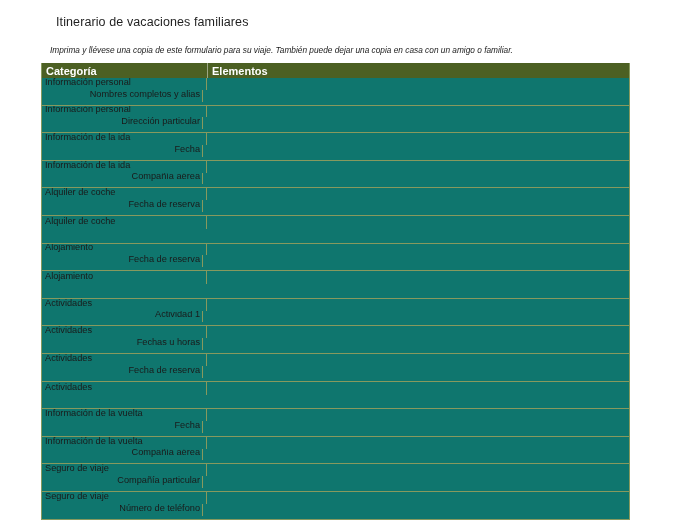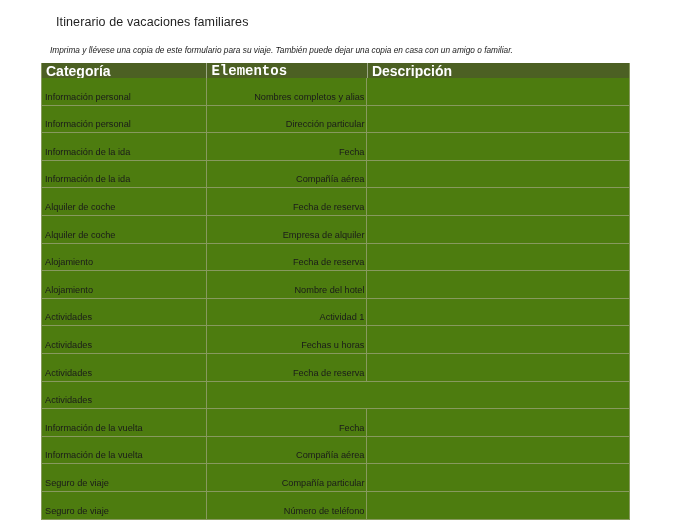--- a/index.html
+++ b/index.html
@@ -44,41 +44,42 @@
     left: 41px; top: 63px;
     width: 589px;
     border-left: 1px solid var(--border-color);
     border-right: 1px solid var(--border-color);
   }
   .thead {
     display: flex;
     height: 15px;
     background: var(--header-bg);
     color: var(--header-text);
-    font-size: 14px;
+    font-size: 11px;
     font-weight: bold;
     align-items: center;
   }
   .thead .th {
     padding-left: 4px;
     white-space: nowrap;
     overflow: hidden;
     height: 100%;
     display: flex;
     align-items: center;
   }
   .th.c1 { width: 165px; }
-  .th.c2 { width: 161px; border-left: 1px solid rgba(255,255,255,0.45); font-family: Liberation Mono, monospace; }
+  .th.c2 { width: 161px; border-left: 1px solid rgba(255,255,255,0.45); }
   .th.c3 { width: 263px; border-left: 1px solid rgba(255,255,255,0.45); }
   .tbody { display: block; }
   .tr {
     display: flex;
     height: 27.6px;
     border-bottom: 1px solid var(--border-color);
-    background: #4d7c0f;
+    background: #0f766e;
+    flex-direction: column;
   }
   .td {
     display: flex;
     align-items: flex-end;
     font-size: 9.2px;
     color: var(--body-text);
     padding-bottom: 3px;
     white-space: nowrap;
     overflow: hidden;
   }
@@ -105,21 +106,20 @@
 <div class="page">
 
   <div class="doc-title">Itinerario de vacaciones familiares</div>
 
   <div class="doc-subtitle">Imprima y llévese una copia de este formulario para su viaje. También puede dejar una copia en casa con un amigo o familiar.</div>
 
   <div class="itinerary-table">
     <div class="thead">
       <div class="th c1">Categoría</div>
       <div class="th c2">Elementos</div>
-      <div class="th c3">Descripción</div>
     </div>
     <div class="tbody">
   <div class="tr">
     <div class="td c1">Información personal</div>
     <div class="td c2">Nombres completos y alias</div>
     <div class="td c3"></div>
   </div>
 
   <div class="tr">
     <div class="td c1">Información personal</div>
@@ -140,33 +140,31 @@
   </div>
 
   <div class="tr">
     <div class="td c1">Alquiler de coche</div>
     <div class="td c2">Fecha de reserva</div>
     <div class="td c3"></div>
   </div>
 
   <div class="tr">
     <div class="td c1">Alquiler de coche</div>
-    <div class="td c2">Empresa de alquiler</div>
     <div class="td c3"></div>
   </div>
 
   <div class="tr">
     <div class="td c1">Alojamiento</div>
     <div class="td c2">Fecha de reserva</div>
     <div class="td c3"></div>
   </div>
 
   <div class="tr">
     <div class="td c1">Alojamiento</div>
-    <div class="td c2">Nombre del hotel</div>
     <div class="td c3"></div>
   </div>
 
   <div class="tr">
     <div class="td c1">Actividades</div>
     <div class="td c2">Actividad 1</div>
     <div class="td c3"></div>
   </div>
 
   <div class="tr">

